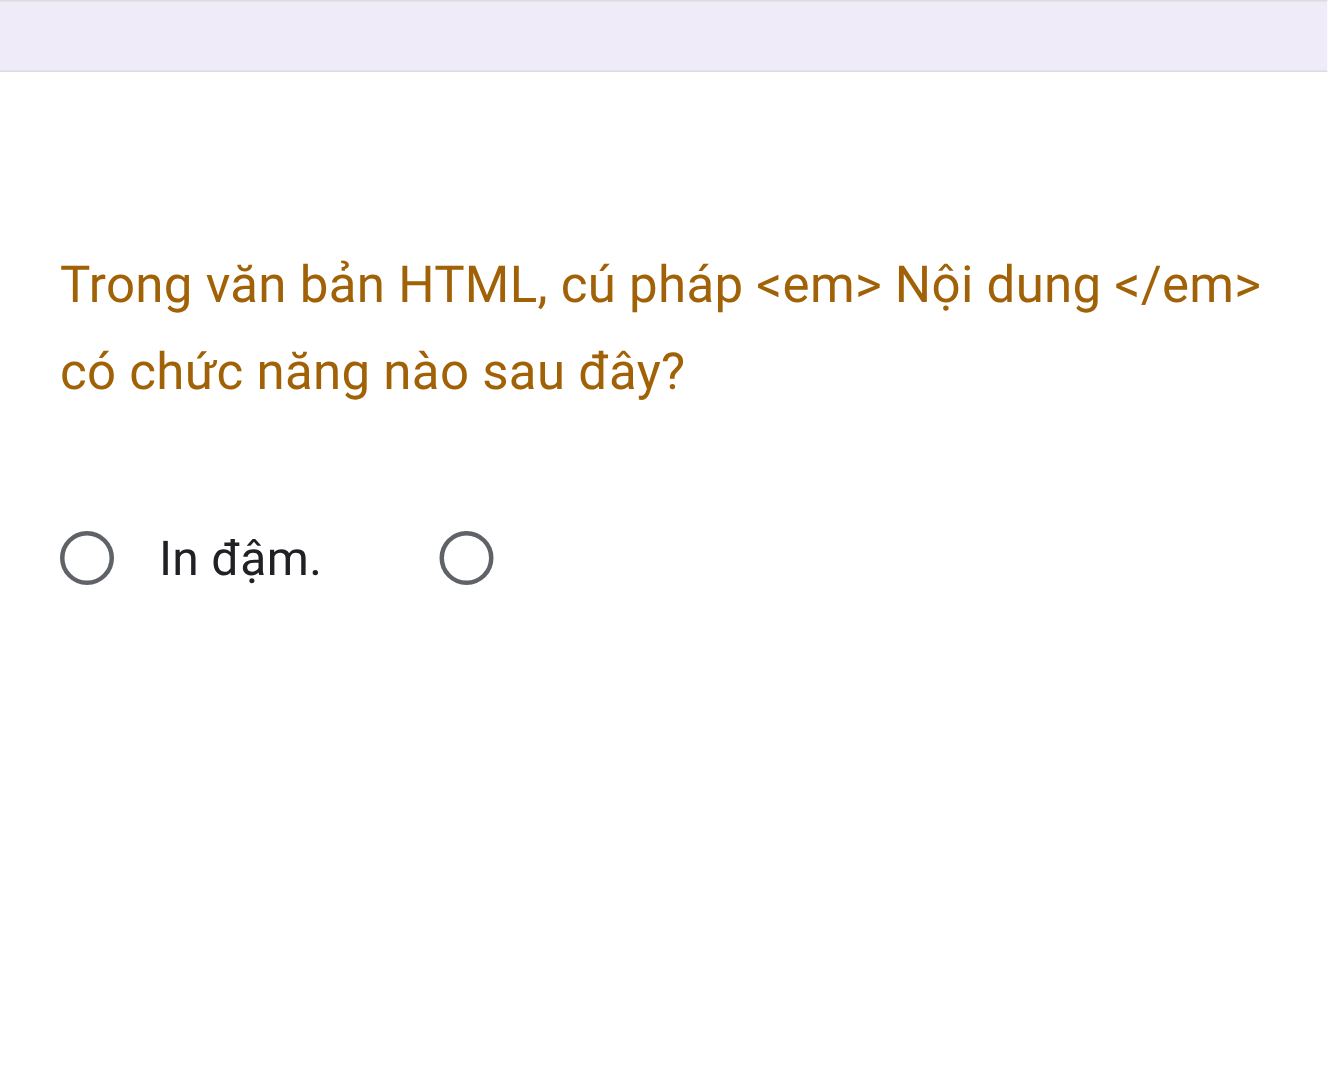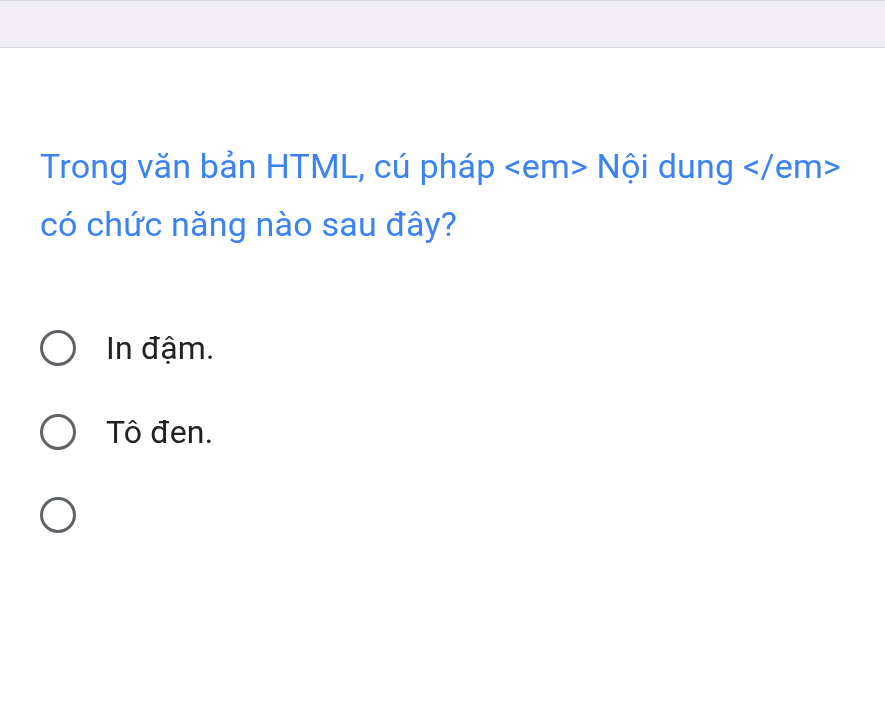--- a/index.html
+++ b/index.html
@@ -18,31 +18,31 @@
       height: 48px;
       background: #f0ebf8;
       border-top: 1px solid #dadce0;
       border-bottom: 1px solid #dadce0;
     }
     .content {
       padding: 90px 40px 40px 40px;
     }
     .question-text {
       font-size: 34px;
-      color: #3b82f6;
+      color: #a16207;
       line-height: 1.7;
       font-weight: 400;
       margin-bottom: 75px;
       letter-spacing: 0.2px;
+      margin-top: 24px;
     }
     .options {
       display: flex;
-      flex-direction: column;
-      gap: 46px;
-      justify-content: space-between;
+      flex-direction: row;
+      gap: 78px;
     }
     .option {
       display: flex;
       align-items: center;
       gap: 30px;
       cursor: pointer;
     }
     .radio-circle {
       width: 36px;
       height: 36px;
@@ -65,19 +65,15 @@
 <div class="content">
   <div class="question-text">Trong văn bản HTML, cú pháp &lt;em&gt; Nội dung &lt;/em&gt; có chức năng nào sau đây?</div>
 
   <div class="options">
     <div class="option">
       <span class="radio-circle"></span>
       <span class="option-label">In đậm.</span>
     </div>
     <div class="option">
       <span class="radio-circle"></span>
-      <span class="option-label">Tô đen.</span>
-    </div>
-    <div class="option">
-      <span class="radio-circle"></span>
     </div>
   </div>
 </div>
 
 </body></html>

